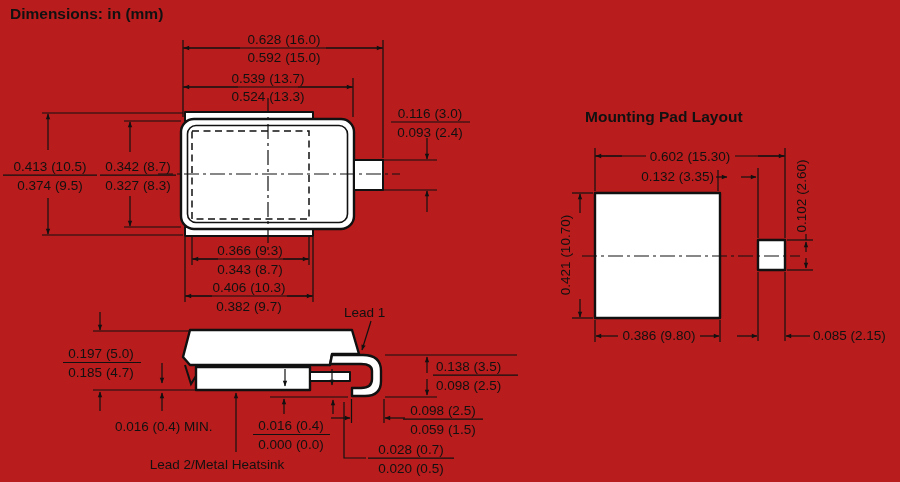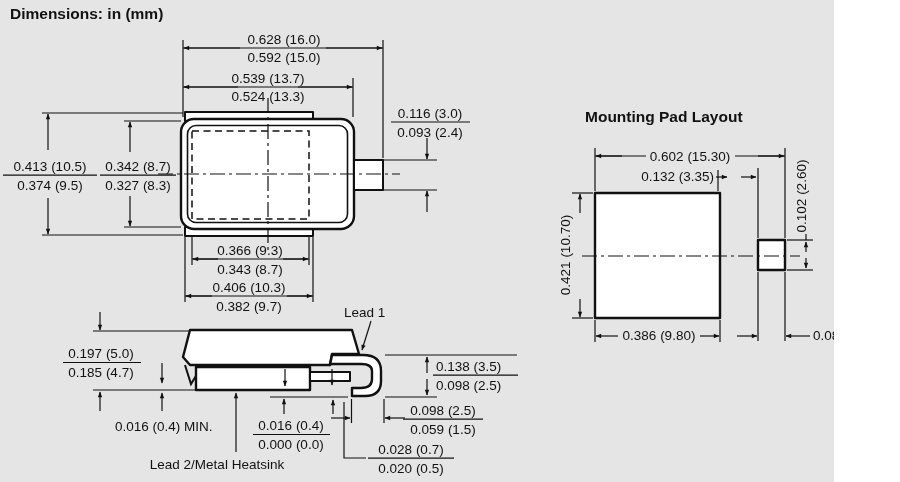--- a/index.html
+++ b/index.html
@@ -1,16 +1,16 @@
 <!DOCTYPE html>
 <html><head>
 <meta charset="utf-8">
 <style>
   html,body{margin:0;padding:0;background:#ffffff;}
-  .page{position:relative;width:834px;height:482px;background:#e5e5e5;overflow:hidden;}
+  .page{position:relative;width:900px;height:482px;background:#b91c1c;overflow:hidden;}
   svg text{font-family:"Liberation Sans","DejaVu Sans",sans-serif;font-size:13.5px;fill:#111;}
   svg text.bold{font-weight:bold;font-size:15.5px;}
   .outline{fill:#fff;stroke:#111;stroke-width:2.4;stroke-linejoin:round;}
   .outline2{fill:#fff;stroke:#111;stroke-width:2;stroke-linejoin:round;}
   .thin{fill:none;stroke:#111;stroke-width:1.6;}
   .hid{fill:none;stroke:#111;stroke-width:1.5;stroke-dasharray:7 4.5;}
   .cl{fill:none;stroke:#111;stroke-width:1.2;stroke-dasharray:15 4 3 4;}
   .dim{fill:none;stroke:#111;stroke-width:1.2;}
   .bar{stroke:#111;stroke-width:1.2;}
 </style>

